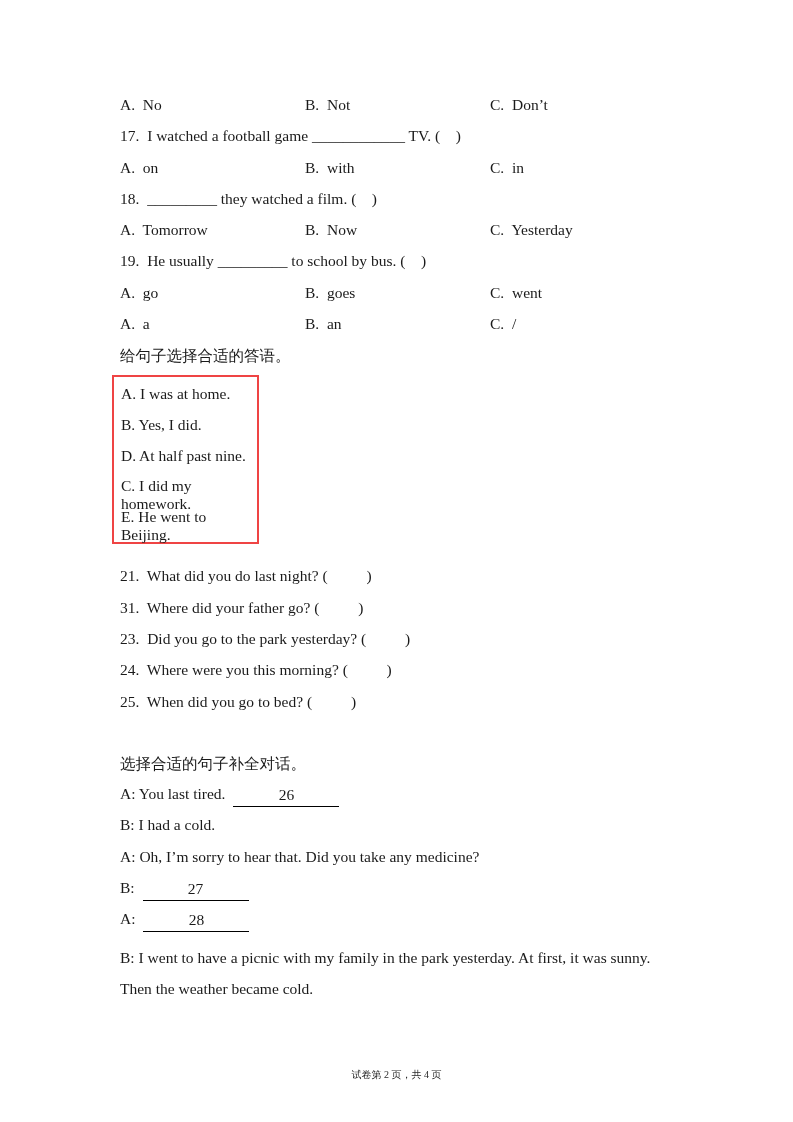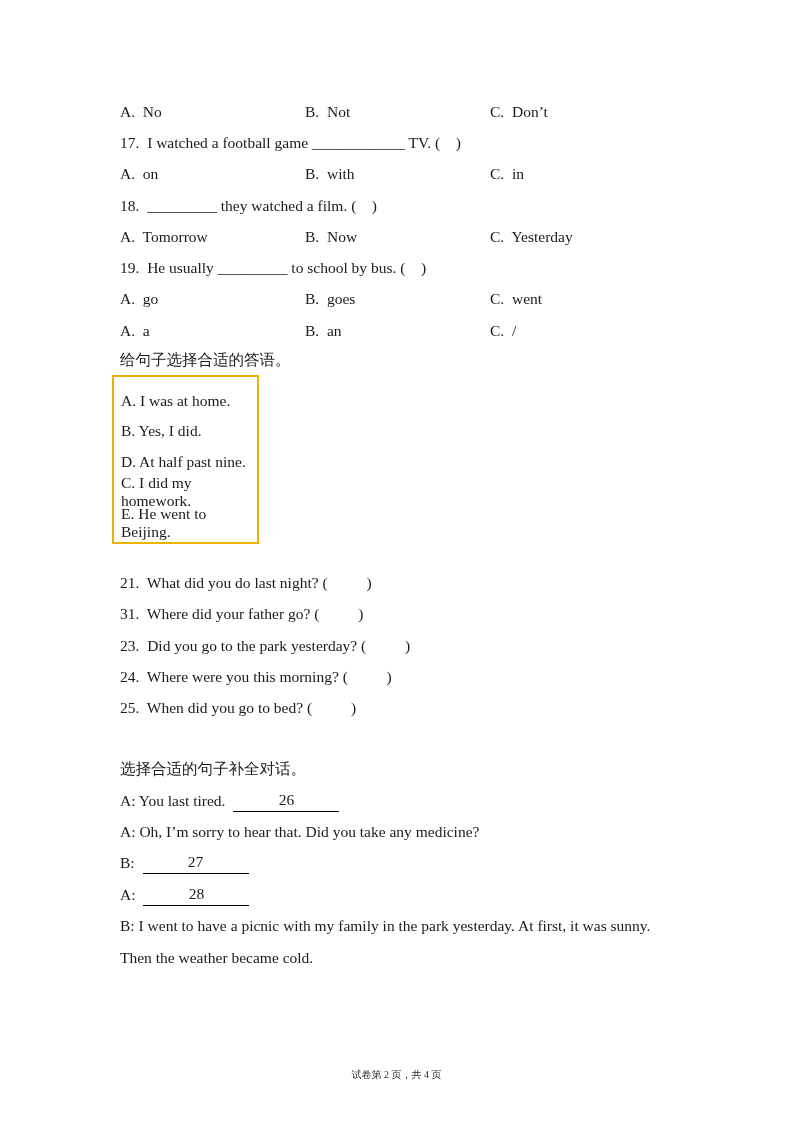--- a/index.html
+++ b/index.html
@@ -18,35 +18,35 @@
   }
   .content {
     position: absolute;
     left: 120px;
     top: 96px;
     width: 558px;
   }
   .line {
     height: 31.3px;
     display: flex;
-    align-items: center;
+    align-items: flex-start;
     white-space: pre-wrap;
     font-family: Liberation Serif, serif;
   }
   .opt-row .opt {
     display: block;
   }
   .opt-row .o1 { width: 185px; }
   .opt-row .o2 { width: 185px; }
   .opt-row .o3 { flex: 1; }
   .answer-box {
     box-sizing: border-box;
     width: 147px;
     margin-left: -8px;
-    border: 2px solid #eab308;
+    border: 2px solid #ef4444;
     padding: 8px 0 4px 7px;
   }
   .answer-box .line {
     height: 30.6px;
   }
   .after-box {
     margin-top: 23px;
   }
   .dialogue-section {
     margin-top: 30px;
@@ -135,20 +135,21 @@
     <div class="line">25.  When did you go to bed? (          )</div>
   </div>
 
   <div class="dialogue-section">
     <div class="line">选择合适的句子补全对话。</div>
 
     <div class="line">
       <span>A: You last tired. </span><span class="num-blank">26</span>
     </div>
 
+    <div class="line">B: I had a cold.</div>
 
     <div class="line">A: Oh, I’m sorry to hear that. Did you take any medicine?</div>
 
     <div class="line">
       <span>B: </span><span class="num-blank">27</span>
     </div>
 
     <div class="line">
       <span>A: </span><span class="num-blank">28</span>
     </div>

